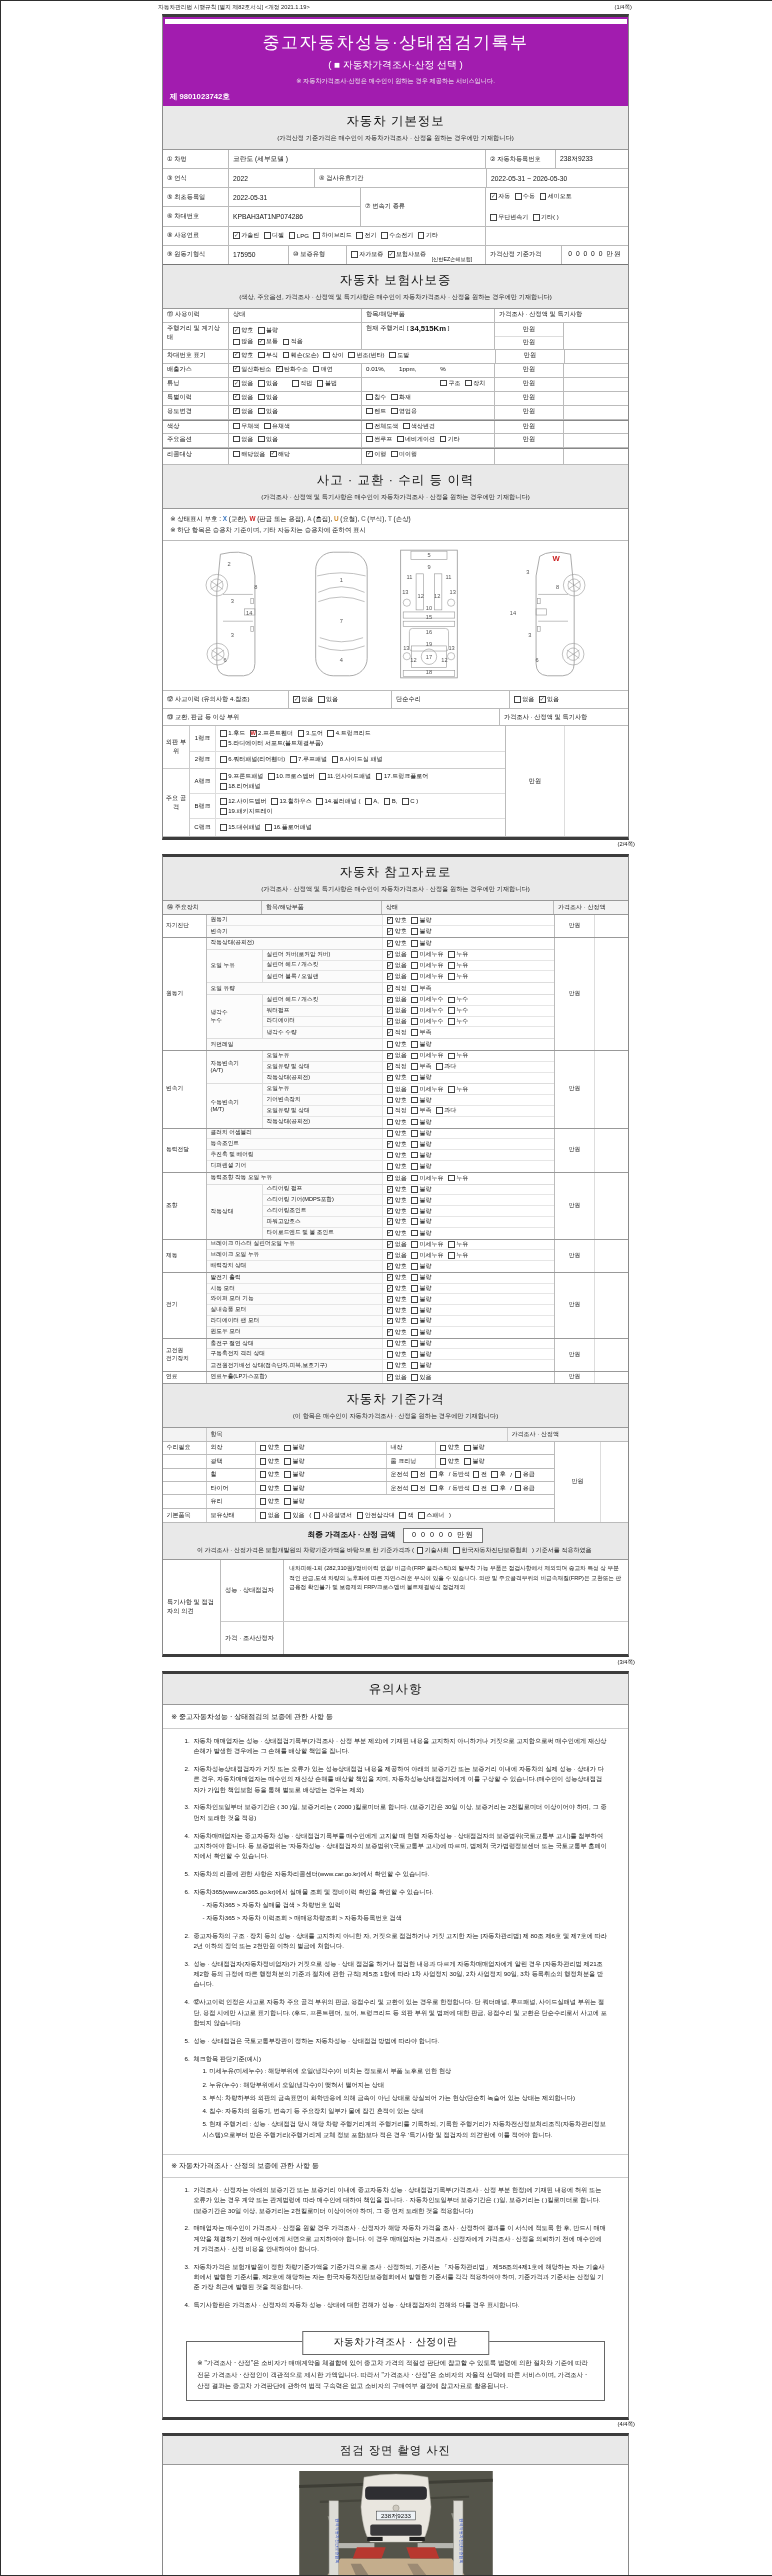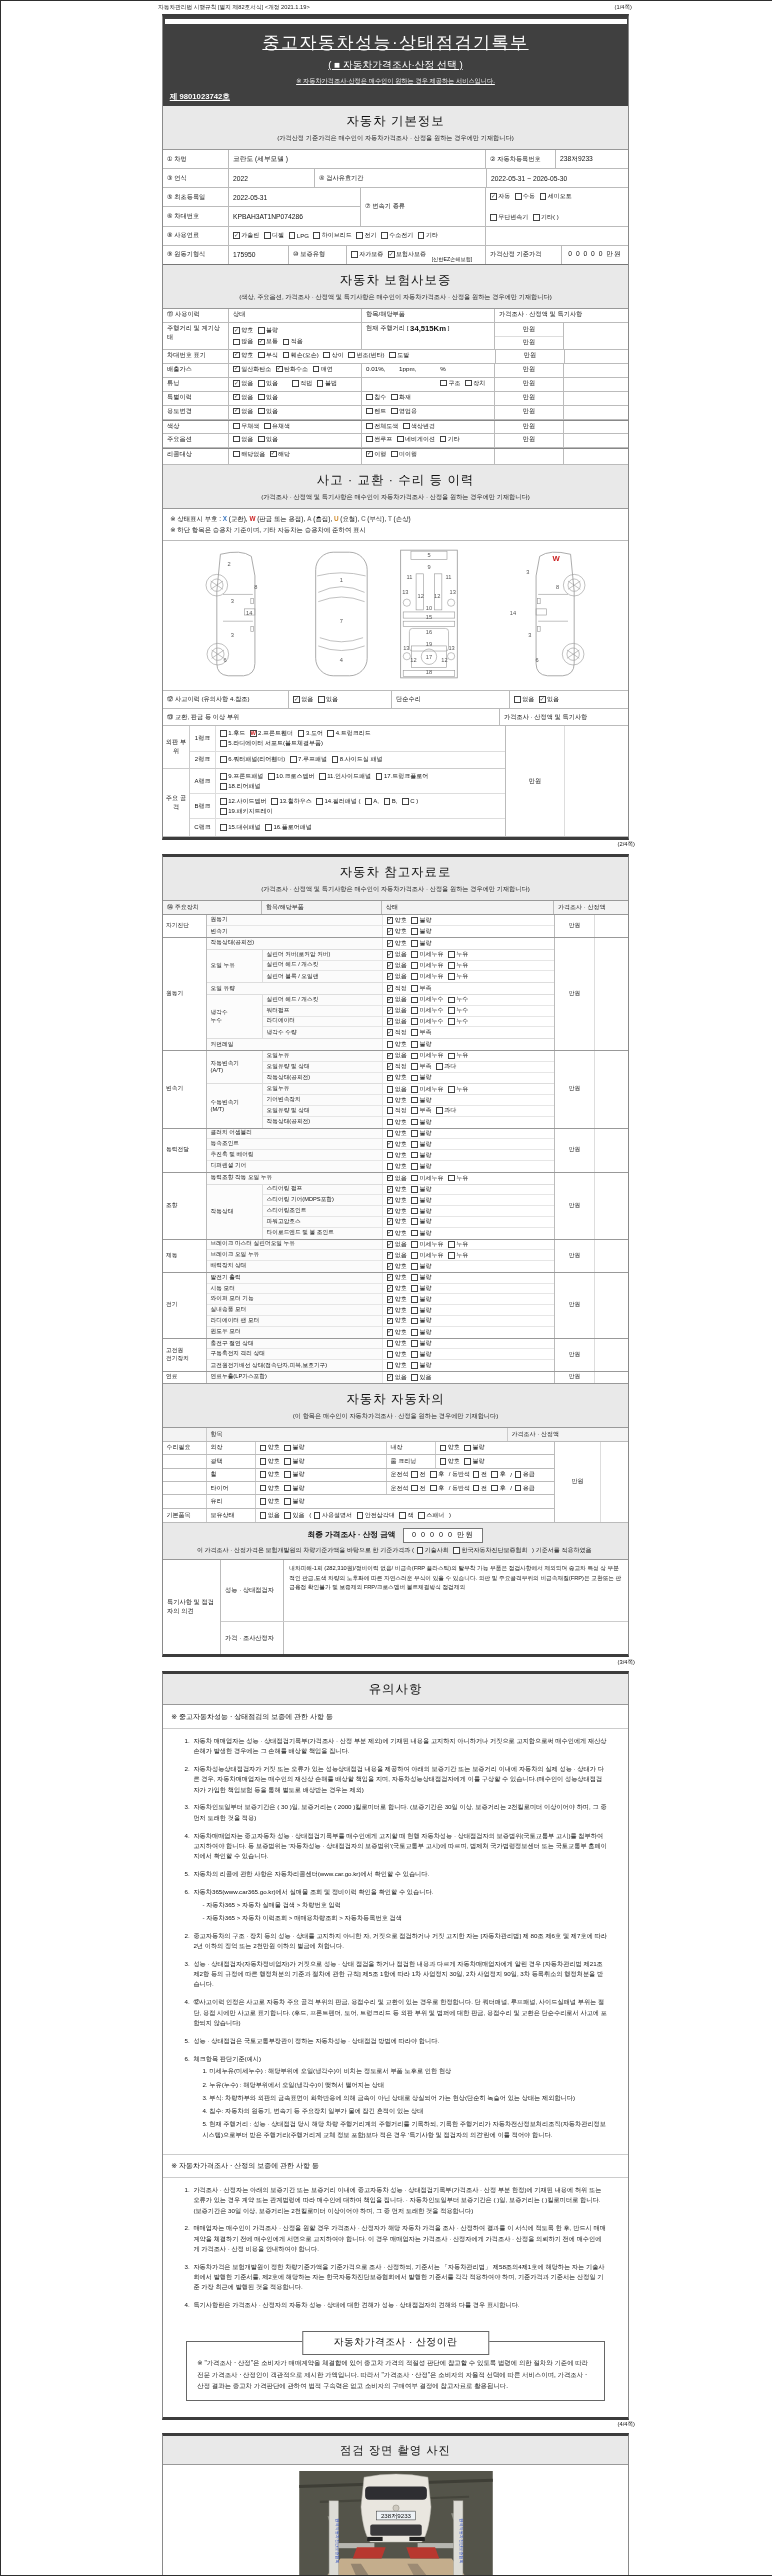--- a/index.html
+++ b/index.html
@@ -4,21 +4,21 @@
 <style>
 *{box-sizing:border-box;margin:0;padding:0;}
 html,body{background:#fff;}
 body{width:773px;font-family:"Liberation Sans","DejaVu Sans",sans-serif;color:#111;}
 .screen{position:relative;width:773px;height:2576px;border:1px solid #2e2e2e;background:#fff;overflow:hidden;}
 .topline{display:flex;justify-content:space-between;width:474px;margin:3.1px 0 2.1px 157px;font-size:5.7px;color:#222;}
 .col{width:467px;margin-left:161px;}
 .page{border-left:0.5px solid #8a8a8a;border-right:0.5px solid #8a8a8a;border-top:3.1px solid #3c3c3c;border-bottom:3.1px solid #3c3c3c;background:#fff;}
 .pagemark{width:473px;margin-left:161px;text-align:right;font-size:5.7px;padding:1.5px 0 4.1px;}
 
-.titlebox{background:#404040;color:#fff;padding:2.1px 1.5px 0;text-decoration:underline;}
+.titlebox{background:#a21caf;color:#fff;padding:2.1px 1.5px 0;}
 .tstripe{height:4.6px;background:#fff;margin-bottom:7.2px;}
 .t1{font-size:17px;text-align:center;letter-spacing:1.5px;}
 .t2{font-size:9.8px;text-align:center;margin-top:5.2px;}
 .t3{font-size:6.2px;text-align:center;margin-top:4.6px;color:#eee;}
 .docno{font-size:7.7px;font-weight:bold;padding:6.2px 5.2px 3.6px;}
 
 .sechead{background:#e9e9e9;text-align:center;padding:7.2px 0 6.2px;border-bottom:0.5px solid #999;}
 .sechead .sh1{font-size:12.4px;letter-spacing:1px;}
 .sechead .sh2{font-size:6.2px;margin-top:4.1px;color:#222;}
 
@@ -1537,21 +1537,21 @@
                 </div>
               </div>
             </div>
           </div>
           <div class="dwon">만원</div>
           <div class="dext"></div>
         </div>
       </div>
 
     <div class="sechead" style="border-top:0.5px solid #999">
-      <div class="sh1">자동차 자동차의</div>
+      <div class="sh1">자동차 기준가격</div>
       <div class="sh2">(이 항목은 매수인이 자동차가격조사 · 산정을 원하는 경우에만 기재합니다)</div>
     </div>
 
     <div>
       <div class="xrow" style="background:#f3f3f3">
         <div class="xc x1"></div>
         <div class="xc" style="width:301px">항목</div>
         <div class="xc" style="flex:1">가격조사 · 산정액</div>
       </div>
       <div style="display:flex;border-bottom:0.5px solid #bbb">

